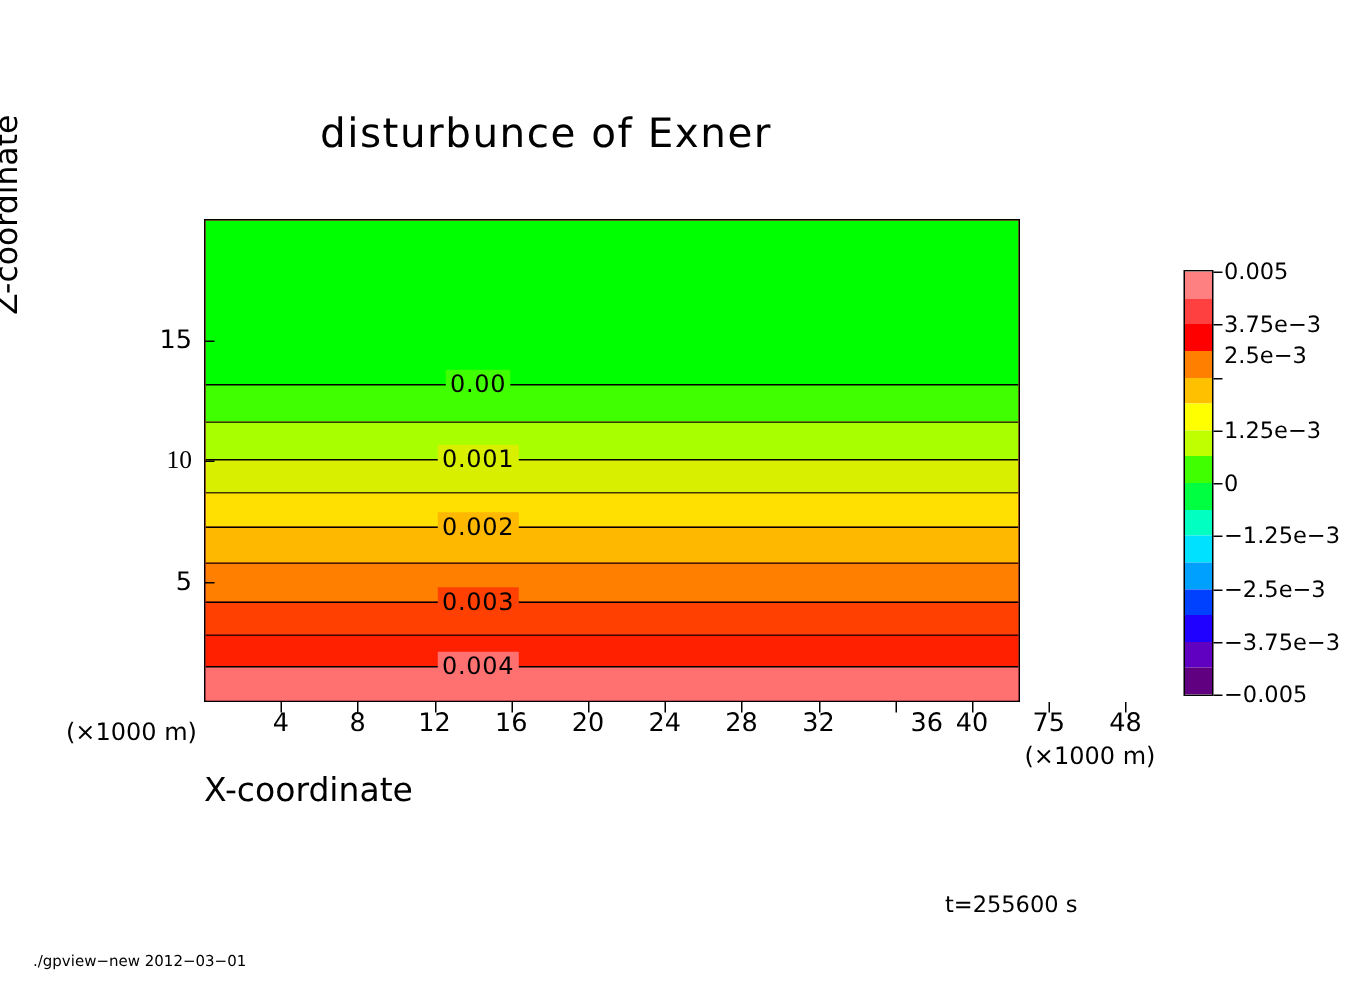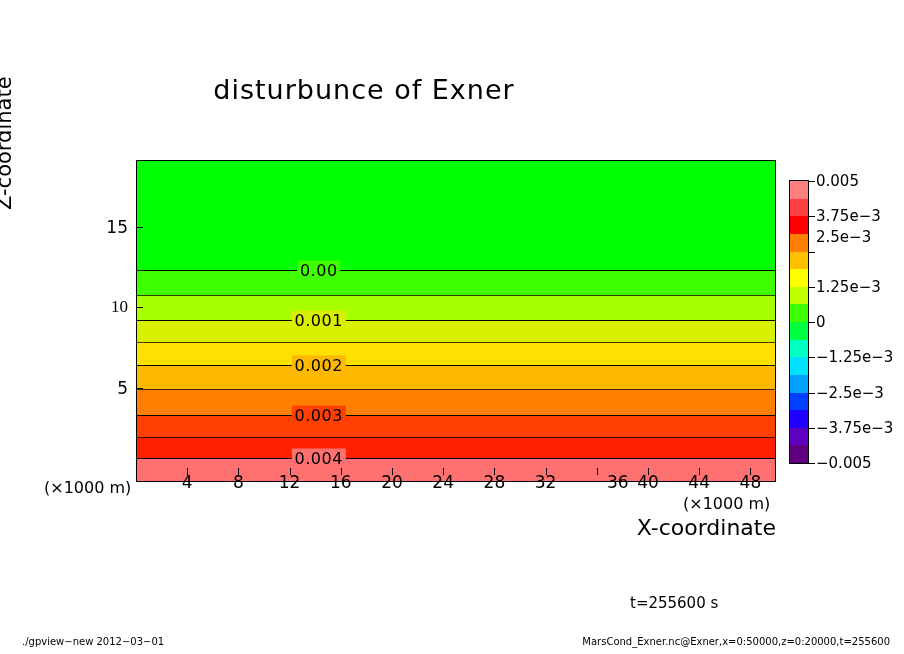--- a/index.html
+++ b/index.html
@@ -26,22 +26,22 @@
     width: 728px;
     text-align: center;
     font-size: 27px;
     letter-spacing: 1px;
     color: #000;
   }
   
   .plot-frame {
     position: absolute;
     left: 136px;
-    top: 160px;
-    width: 640px;
+    top: 146px;
+    width: 544px;
     height: 322px;
     border: 1.5px solid #000;
     box-sizing: border-box;
     overflow: hidden;
     background: #ef4444;
   }
   .band {
     position: absolute;
     left: 0;
     width: 100%;
@@ -78,21 +78,21 @@
     transform: rotate(-90deg);
     transform-origin: 0 0;
     font-size: 21px;
     white-space: nowrap;
   }
   .x-axis-label {
     position: absolute;
     left: 136px;
     width: 640px;
     top: 515px;
-    text-align: right;
+    text-align: left;
     font-size: 22px;
   }
   .tick-x {
     position: absolute;
     font-size: 17px;
     transform: translateX(-50%);
     top: 472px;
   }
   .tick-y {
     position: absolute;
@@ -241,21 +241,21 @@
       <div class="tick-x" style="left: 443.2px;">24</div>
       <div class="tick-mark-x" style="left: 494.4px;"></div>
       <div class="tick-x" style="left: 494.4px;">28</div>
       <div class="tick-mark-x" style="left: 545.6px;"></div>
       <div class="tick-x" style="left: 545.6px;">32</div>
       <div class="tick-mark-x" style="left: 596.8px;"></div>
       <div class="tick-x" style="left: 596.8px; margin-left: 21px;">36</div>
       <div class="tick-mark-x" style="left: 648px;"></div>
       <div class="tick-x" style="left: 648px;">40</div>
       <div class="tick-mark-x" style="left: 699.2px;"></div>
-      <div class="tick-x" style="left: 699.2px;">44</div>
+      <div class="tick-x" style="left: 699.2px;">75</div>
       <div class="tick-mark-x" style="left: 750.4px;"></div>
       <div class="tick-x" style="left: 750.4px;">48</div>
     </div>
   <div id="y-ticks">
       <div class="tick-mark-y" style="top: 387.5px;"></div>
       <div class="tick-y" style="top: 387.5px;">5</div>
       <div class="tick-mark-y" style="top: 307px;"></div>
       <div class="tick-y" style="top: 307px; font-family: Liberation Serif, serif;">10</div>
       <div class="tick-mark-y" style="top: 226.5px;"></div>
       <div class="tick-y" style="top: 226.5px;">15</div>
@@ -296,15 +296,14 @@
       <div class="cb-tick" style="top: 392.5px;"></div>
       <div class="cb-label" style="top: 427.75px;">−3.75e−3</div>
       <div class="cb-tick" style="top: 427.75px;"></div>
       <div class="cb-label" style="top: 463px;">−0.005</div>
       <div class="cb-tick" style="top: 463px;"></div>
     </div>
 
   <div class="time-stamp">t=255600 s</div>
 
   <div class="footer-left">./gpview−new   2012−03−01</div>
-  <div class="footer-right">MarsCond_Exner.nc@Exner,x=0:50000,z=0:20000,t=255600</div>
 
 </div>
 
 </body></html>

